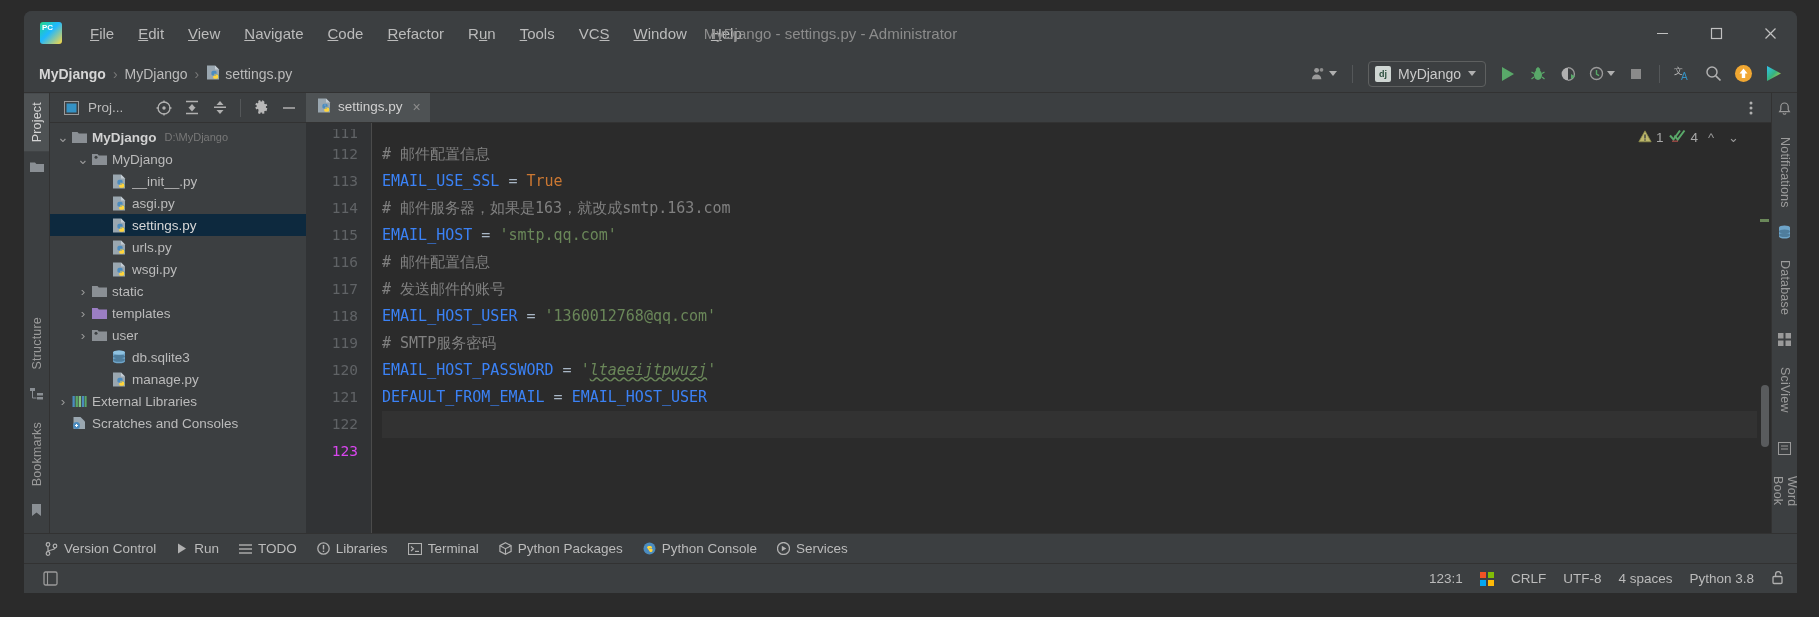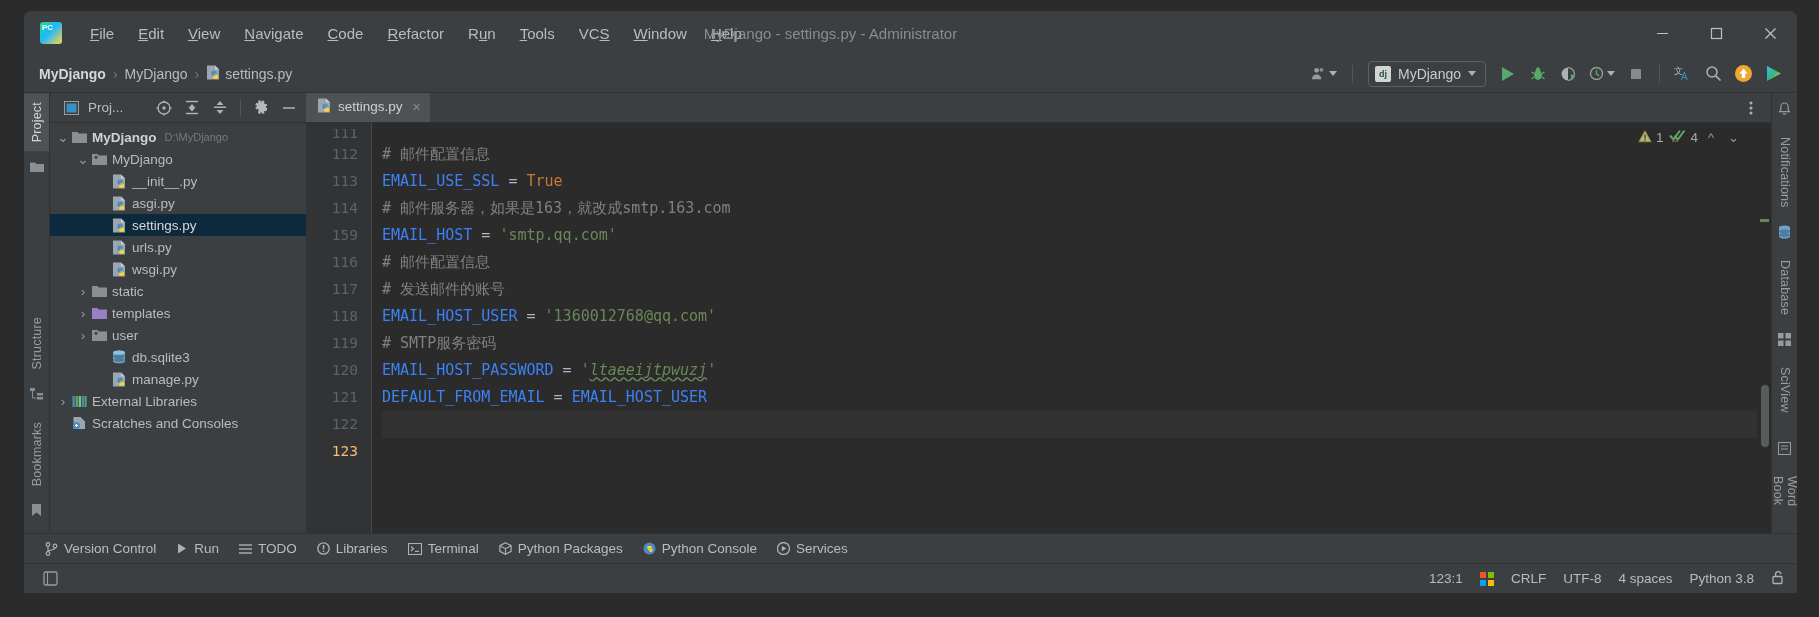--- a/index.html
+++ b/index.html
@@ -252,21 +252,21 @@
     text-align: right;
     border-right: 1px solid #4b4b4b;
   }
   .gline {
     height: 27px; line-height: 27px;
     color: #606366;
     font-size: 14.5px;
     font-family: "DejaVu Sans Mono", monospace;
     padding-right: 13px;
   }
-  .gline.cur { color: #fdba74; }
+  .gline.cur { color: #d946ef; }
   .code {
     flex: 1 1 auto;
     padding-top: 6px;
     padding-left: 10px;
     overflow: hidden;
     min-width: 0;
   }
   .cline {
     height: 27px; line-height: 27px;
     font-size: 15px;
@@ -772,21 +772,21 @@
           </div>
         </div>
       </div>
 
       <div class="editor-main">
         <div class="gutter" id="gutter">
               <div class="gline" style="height: 12px; line-height: 8px; overflow: hidden;">111</div>
               <div class="gline">112</div>
               <div class="gline">113</div>
               <div class="gline">114</div>
-              <div class="gline">159</div>
+              <div class="gline">115</div>
               <div class="gline">116</div>
               <div class="gline">117</div>
               <div class="gline">118</div>
               <div class="gline">119</div>
               <div class="gline">120</div>
               <div class="gline">121</div>
               <div class="gline">122</div>
               <div class="gline cur">123</div>
             </div>
         <div class="code" id="code">

